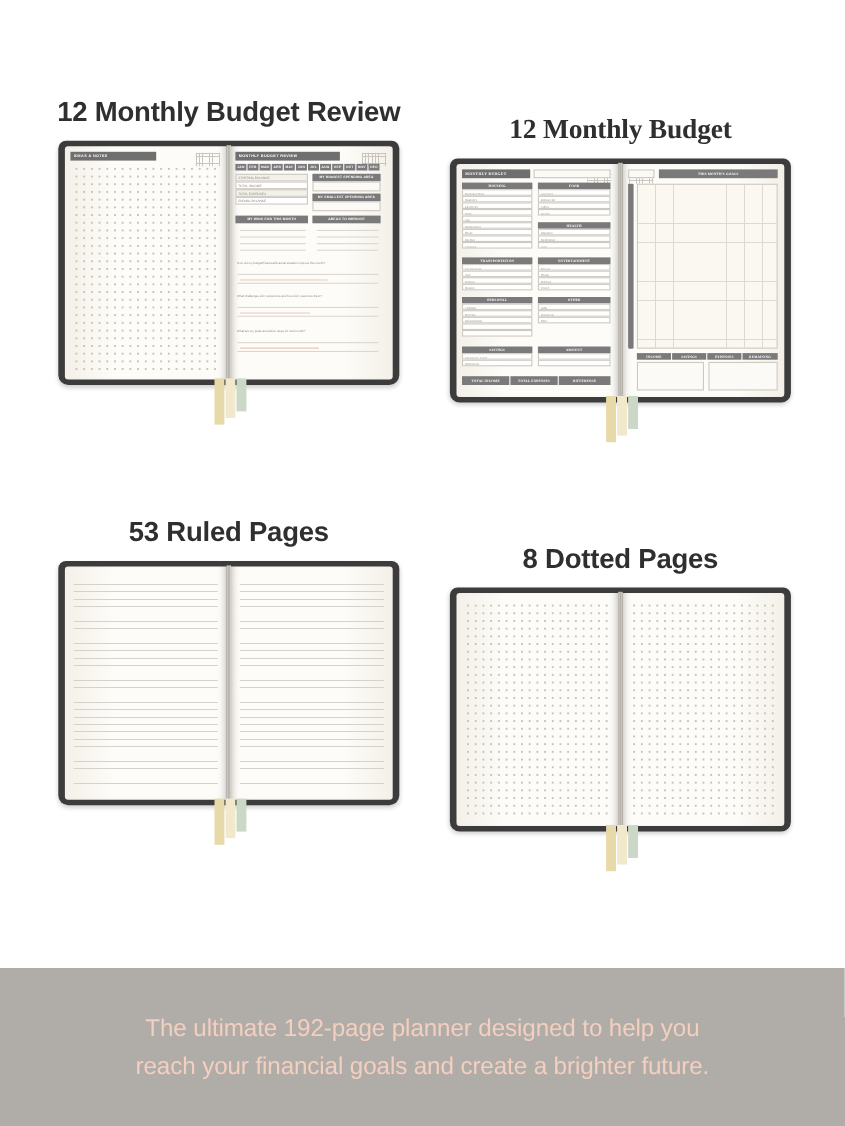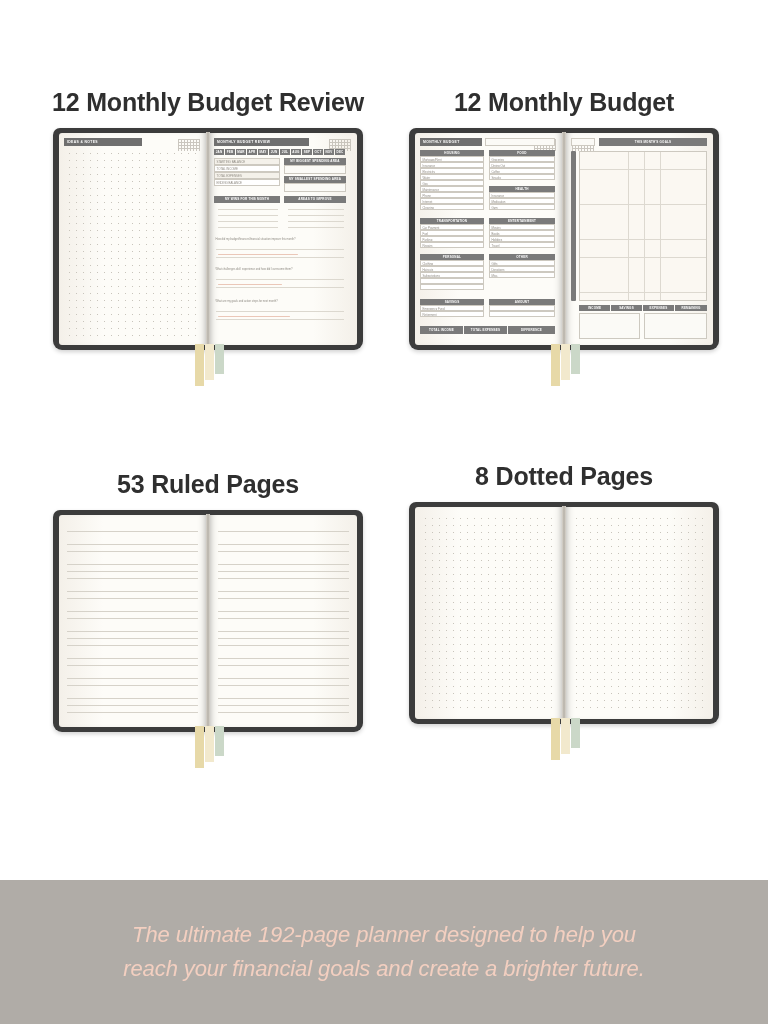--- a/index.html
+++ b/index.html
@@ -21,23 +21,23 @@
     top: 0; left: 0;
     width: 768px;
     height: 880px;
   }
   .panel {
     position: absolute;
     width: 344px;
     height: 300px;
   }
   .panel.p0 { left: 36px;  top: 90px; }
-  .panel.p1 { left: 392px; top: 90px; }
+  .panel.p1 { left: 392px; top: 106px; font-family: Liberation Serif, serif; }
   .panel.p2 { left: 36px;  top: 472px; }
-  .panel.p3 { left: 392px; top: 464px; }
+  .panel.p3 { left: 392px; top: 496px; }
 
   .panel-title {
     text-align: center;
     font-size: 25px;
     font-weight: bold;
     color: #2f2f2f;
     letter-spacing: -0.2px;
     margin: 0 0 14px 0;
     height: 24px;
     line-height: 24px;
@@ -195,21 +195,20 @@
   .caption-bar {
     position: absolute;
     left: 0; bottom: 0;
     width: 768px;
     height: 144px;
     background: #b0aca7;
     display: flex;
     flex-direction: column;
     align-items: center;
     justify-content: center;
-    font-style: italic;
   }
   .caption-line {
     color: #f3cfc0;
     font-size: 22px;
     line-height: 34px;
     letter-spacing: -0.1px;
     text-align: center;
     white-space: nowrap;
   }
 </style>

